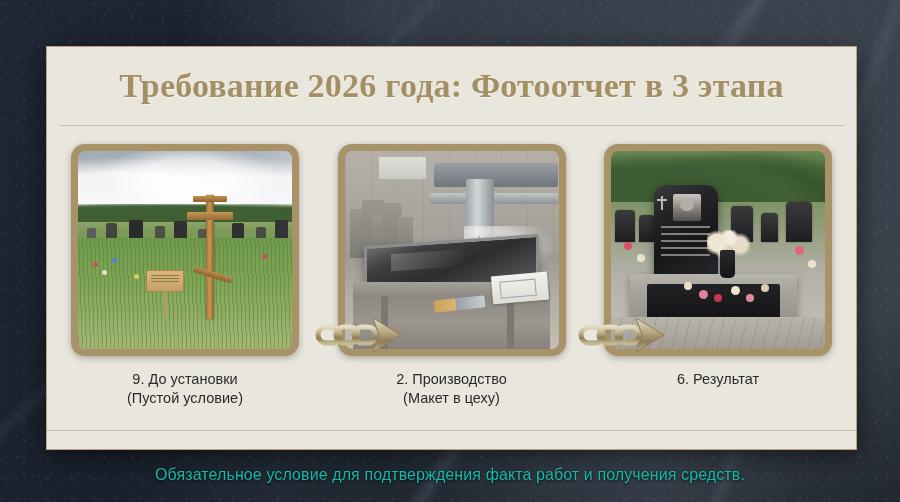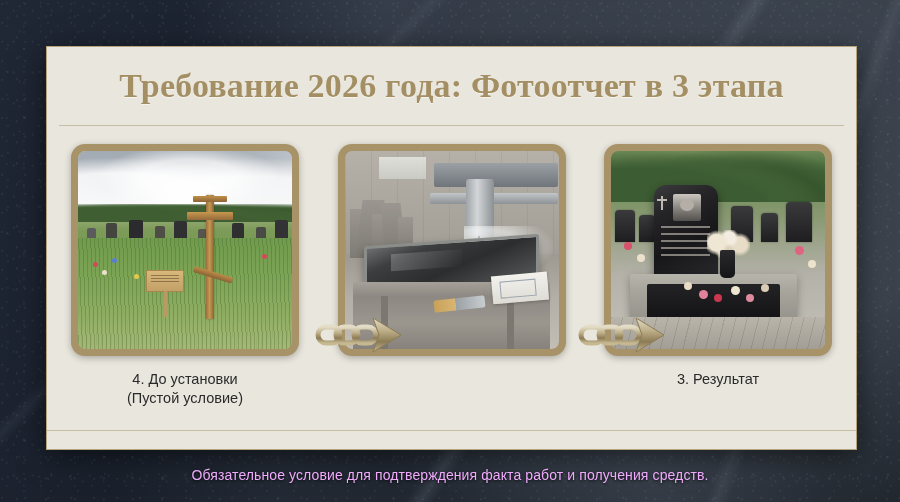--- a/index.html
+++ b/index.html
@@ -314,21 +314,21 @@
     position:absolute;left:0;right:0;bottom:18px;height:1px;background:#c6bda4;
   }
 
   
   #footer{
     position:absolute;left:0;right:0;bottom:0;height:54px;
     display:flex;align-items:center;justify-content:center;
     z-index:4;
   }
   #footer-text{
-    font-size:14px;color:#f0abfc;letter-spacing:.1px;
+    font-size:16px;color:#14b8a6;letter-spacing:.1px;
     text-shadow:0 1px 3px rgba(0,0,0,.85);
   }
 </style>
 </head>
 <body>
 
 <div id="backdrop"></div>
 
 <div id="card">
 
@@ -362,21 +362,21 @@
             <i style="left:16%;top:54%;background:#5a7fd2;"></i>
             <i style="left:26%;top:62%;background:#e0c94c;"></i>
             <i style="left:86%;top:52%;background:#d24a5a;"></i>
           </div>
           <div class="cross"></div>
           <div class="slant"></div>
           <div class="sign"></div>
         </div>
       </div>
       <div class="caption">
-        <div>4. До установки</div>
+        <div>9. До установки</div>
         <div>(Пустой условие)</div>
       </div>
     </div>
 
     <div class="stage">
       <div class="photo-frame">
         <div class="photo ph-shop">
           <div class="wall"></div>
           <div class="window"></div>
           <div class="panels">
@@ -389,20 +389,24 @@
           <div class="gantry"></div>
           <div class="rail"></div>
           <div class="spindle"></div>
           <div class="bit"></div>
           <div class="dust"></div>
           <div class="slab"></div>
           <div class="bench"></div>
           <div class="chisel"></div>
           <div class="paper"></div>
         </div>
+      </div>
+      <div class="caption">
+        <div>2. Производство</div>
+        <div>(Макет в цеху)</div>
       </div>
     </div>
 
     <div class="stage">
       <div class="photo-frame">
         <div class="photo ph-result">
           <div class="trees"></div>
           <div class="backstones">
             <i style="left:2%;width:20px;height:62%;"></i>
             <i style="left:13%;width:16px;height:52%;"></i>
@@ -427,21 +431,21 @@
             <i class="fl" style="left:70%;top:67%;width:8px;height:8px;background:#d9cdb4;"></i>
             <i class="fl" style="left:86%;top:48%;width:9px;height:9px;background:#e0647f;"></i>
             <i class="fl" style="left:92%;top:55%;width:8px;height:8px;background:#ede3cd;"></i>
             <i class="fl" style="left:6%;top:46%;width:8px;height:8px;background:#d8506a;"></i>
             <i class="fl" style="left:12%;top:52%;width:8px;height:8px;background:#ece2cc;"></i>
           </div>
           <div class="walk"></div>
         </div>
       </div>
       <div class="caption">
-        <div>3. Результат</div>
+        <div>6. Результат</div>
       </div>
     </div>
 
     <div class="connector" id="connector-1">
       <svg width="88" height="46" viewBox="0 0 88 46">
         <defs>
           <linearGradient id="gmet" x1="0" y1="0" x2="0" y2="1">
             <stop offset="0%" stop-color="#e3dcc6"></stop>
             <stop offset="38%" stop-color="#bdae87"></stop>
             <stop offset="70%" stop-color="#8d7c56"></stop>

